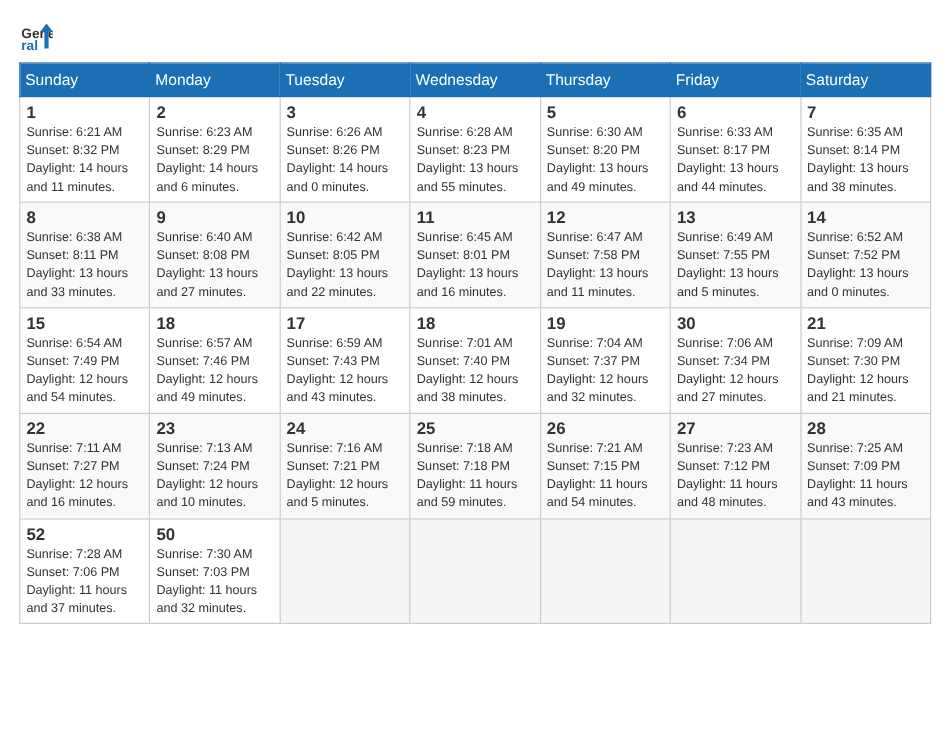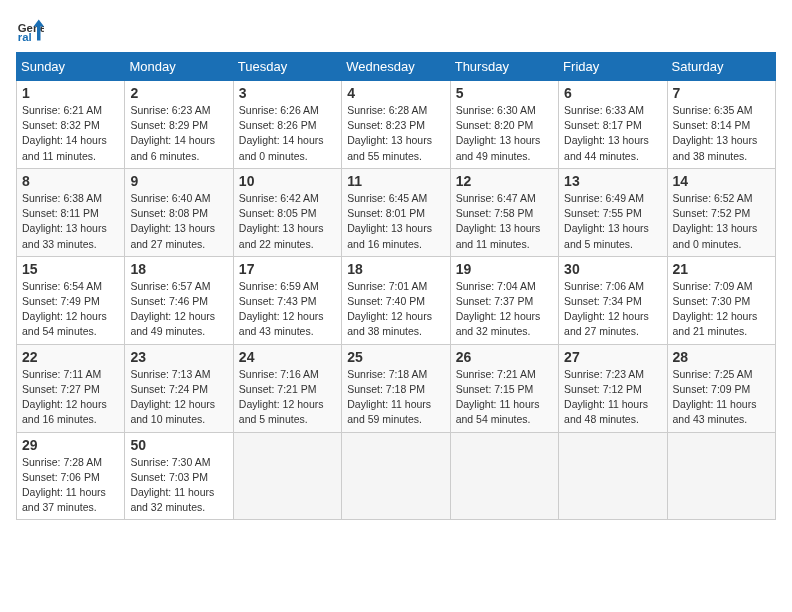--- a/index.html
+++ b/index.html
@@ -226,21 +226,21 @@
           <div class="day-num">27</div>
           <div class="day-info">Sunrise: 7:23 AM<br>Sunset: 7:12 PM<br>Daylight: 11 hours and 48 minutes.</div>
         </td>
         <td>
           <div class="day-num">28</div>
           <div class="day-info">Sunrise: 7:25 AM<br>Sunset: 7:09 PM<br>Daylight: 11 hours and 43 minutes.</div>
         </td>
       </tr>
       <tr>
         <td>
-          <div class="day-num">29</div>
+          <div class="day-num">52</div>
           <div class="day-info">Sunrise: 7:28 AM<br>Sunset: 7:06 PM<br>Daylight: 11 hours and 37 minutes.</div>
         </td>
         <td>
           <div class="day-num">50</div>
           <div class="day-info">Sunrise: 7:30 AM<br>Sunset: 7:03 PM<br>Daylight: 11 hours and 32 minutes.</div>
         </td>
         <td class="empty"></td>
         <td class="empty"></td>
         <td class="empty"></td>
         <td class="empty"></td>

